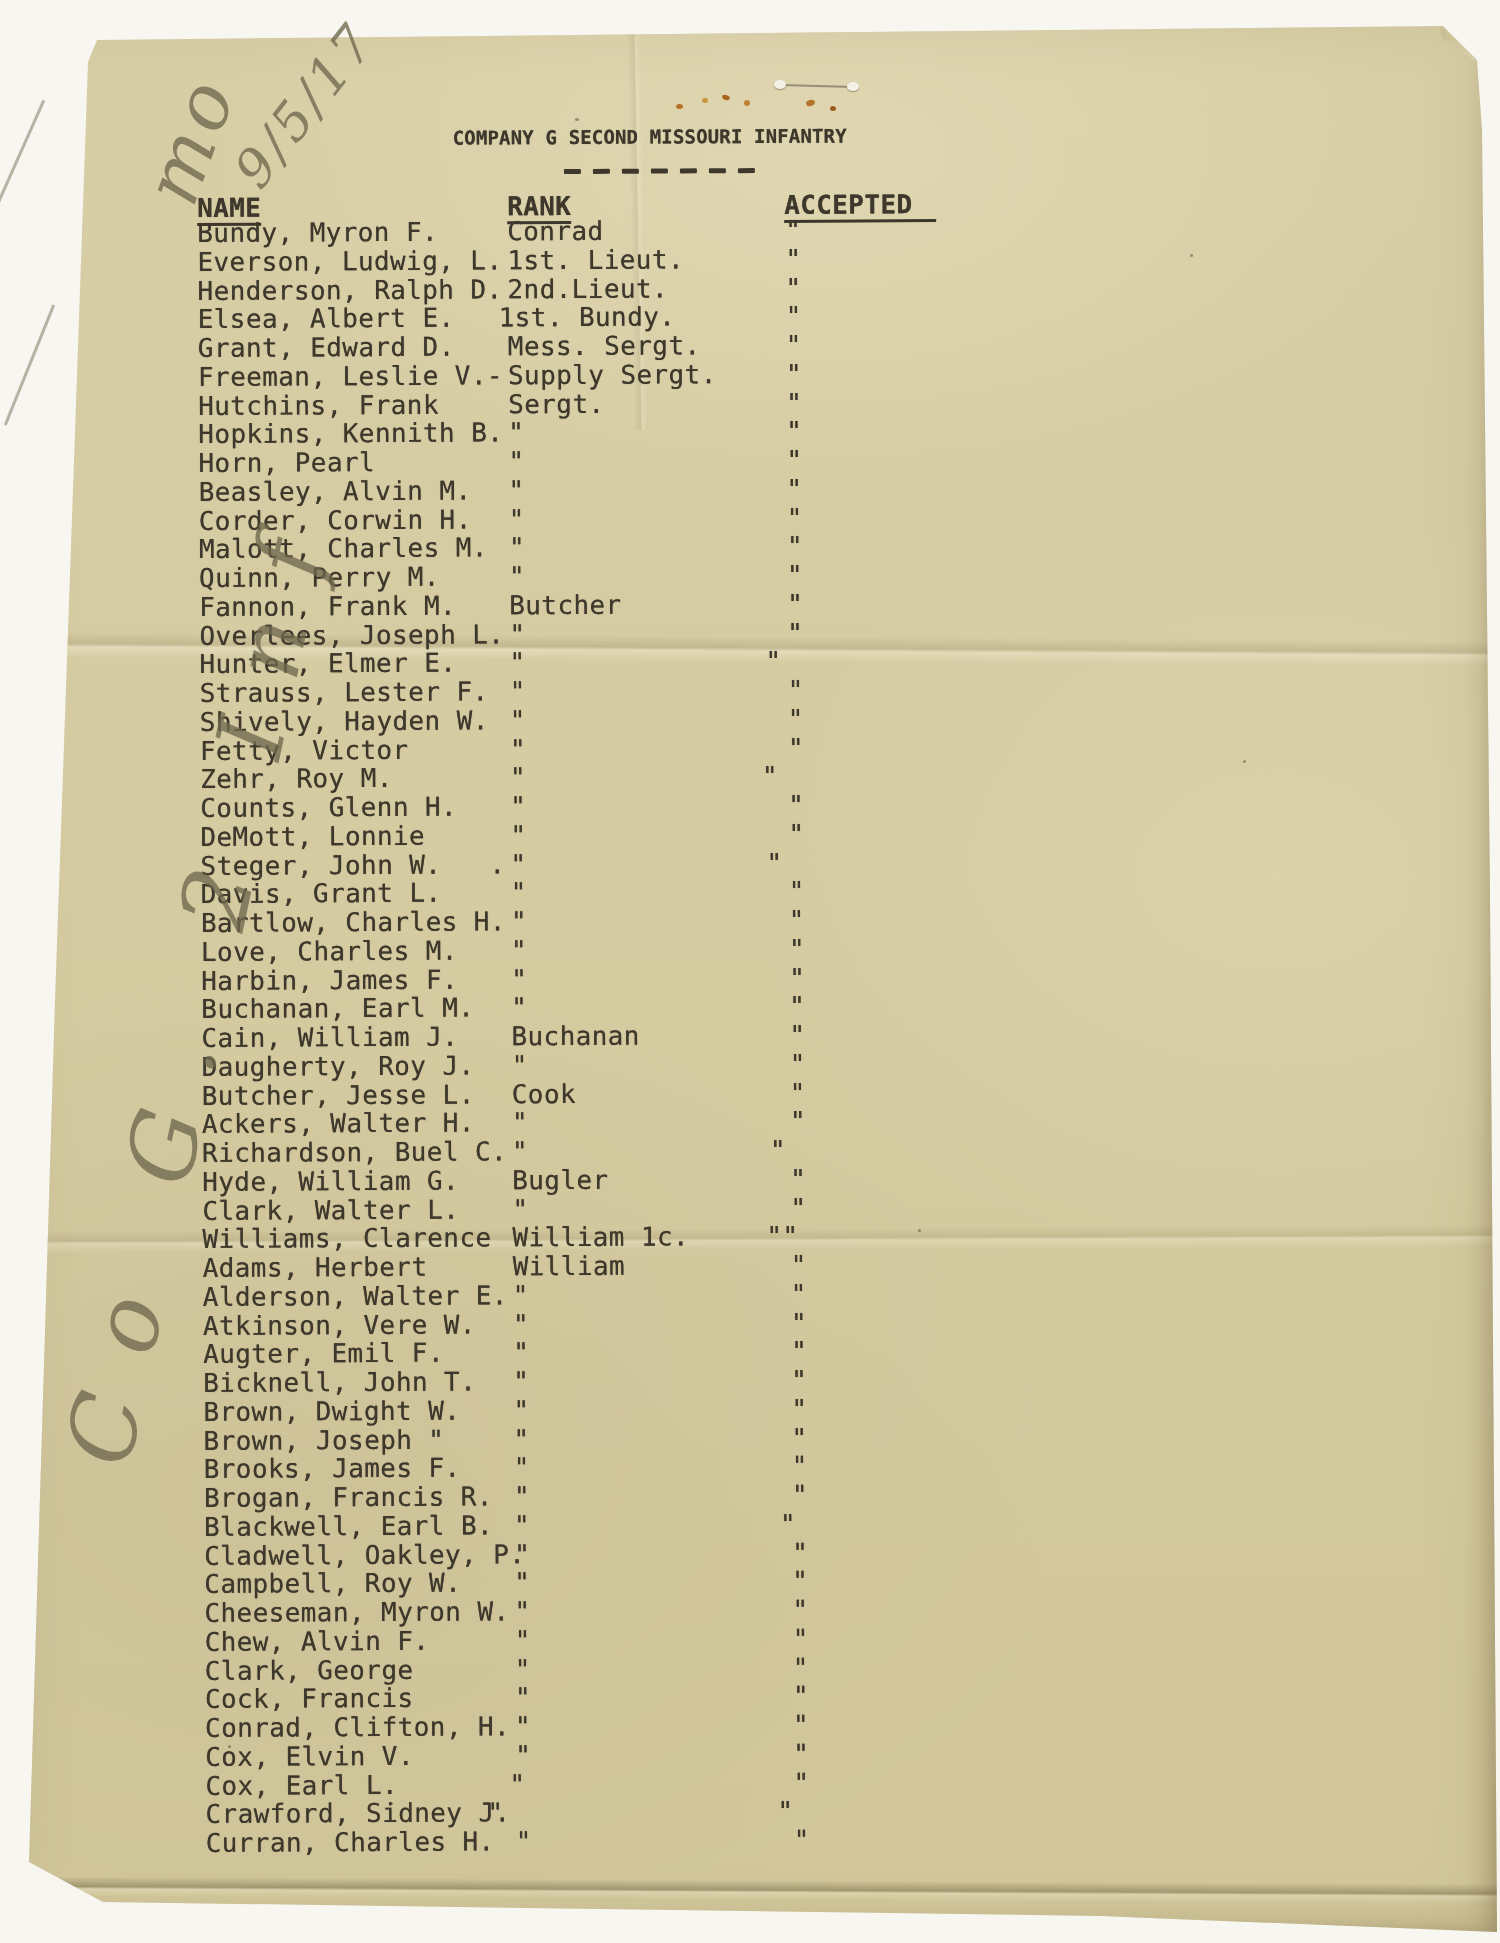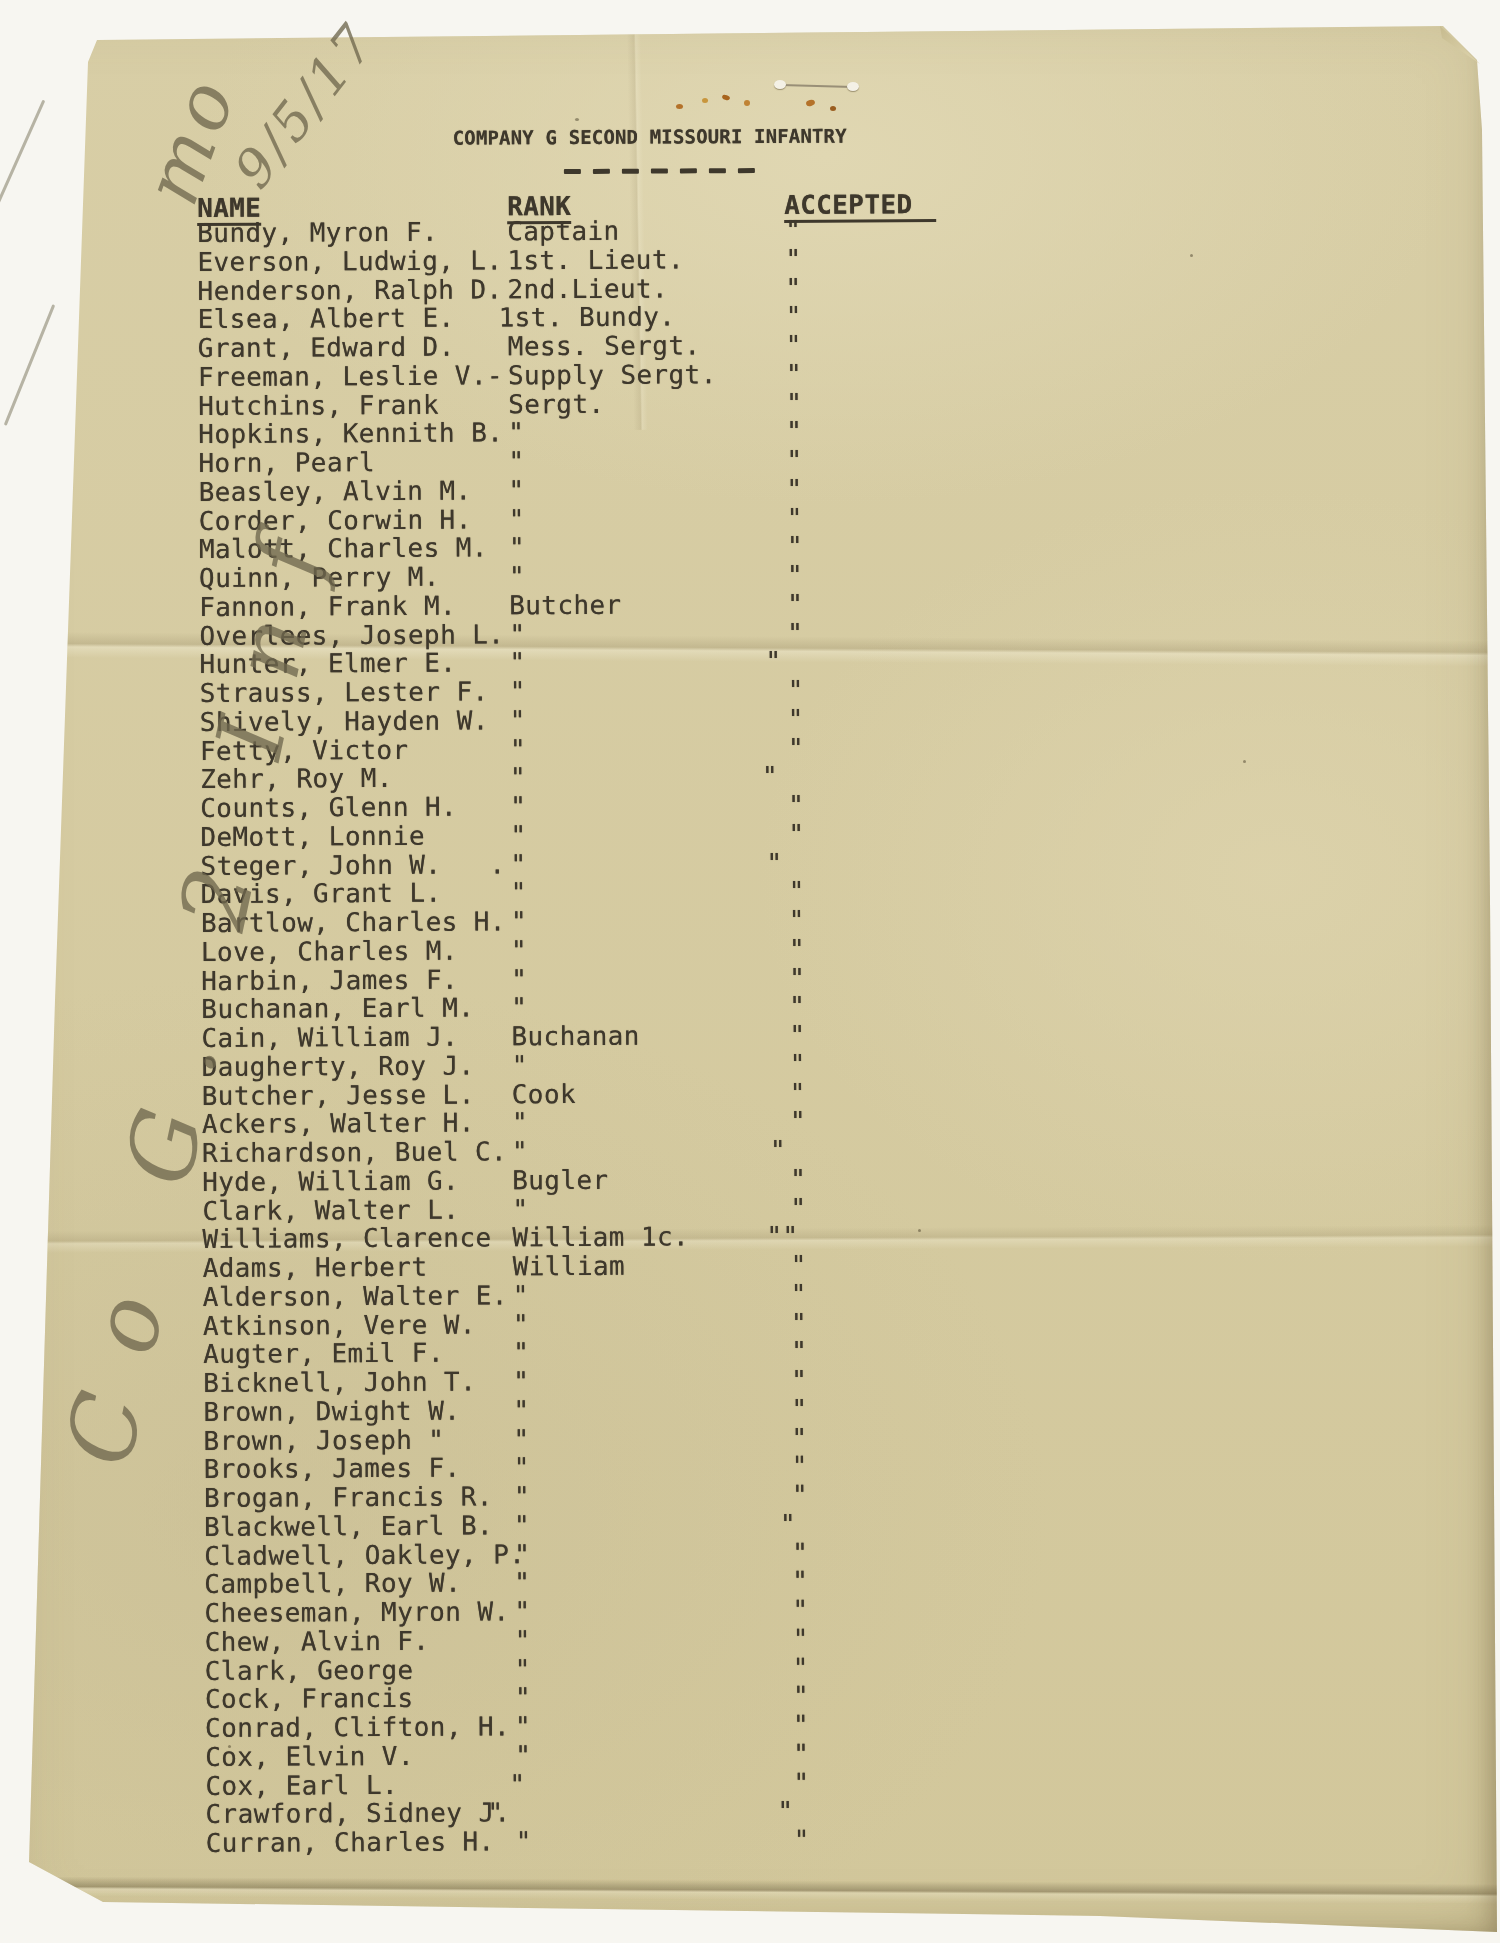--- a/index.html
+++ b/index.html
@@ -134,21 +134,21 @@
         <i></i>
         <i></i>
         <i></i>
         <i></i>
         <i></i>
     </div>
     <div class="colhead" id="head-name">NAME</div>
     <div class="colhead" id="head-rank">RANK</div>
     <div class="colhead" id="head-accepted">ACCEPTED</div>
     <div id="roster">
-        <div class="row" style="top: 0px;"><span class="c-name">Bundy, Myron F.</span><span class="c-rank">Captain</span><span class="c-acc">"</span></div>
+        <div class="row" style="top: 0px;"><span class="c-name">Bundy, Myron F.</span><span class="c-rank">Conrad</span><span class="c-acc">"</span></div>
         <div class="row" style="top: 28.75px;"><span class="c-name">Everson, Ludwig, L.</span><span class="c-rank">1st. Lieut.</span><span class="c-acc">"</span></div>
         <div class="row" style="top: 57.5px;"><span class="c-name">Henderson, Ralph D.</span><span class="c-rank">2nd.Lieut.</span><span class="c-acc">"</span></div>
         <div class="row" style="top: 86.25px;"><span class="c-name">Elsea, Albert E.</span><span class="c-rank" style="margin-left: -9px;">1st. Bundy.</span><span class="c-acc">"</span></div>
         <div class="row" style="top: 115px;"><span class="c-name">Grant, Edward D.</span><span class="c-rank">Mess. Sergt.</span><span class="c-acc">"</span></div>
         <div class="row" style="top: 143.75px;"><span class="c-name">Freeman, Leslie V.-</span><span class="c-rank">Supply Sergt.</span><span class="c-acc">"</span></div>
         <div class="row" style="top: 172.5px;"><span class="c-name">Hutchins, Frank</span><span class="c-rank">Sergt.</span><span class="c-acc">"</span></div>
         <div class="row" style="top: 201.25px;"><span class="c-name">Hopkins, Kennith B.</span><span class="c-rank">"</span><span class="c-acc">"</span></div>
         <div class="row" style="top: 230px;"><span class="c-name">Horn, Pearl</span><span class="c-rank">"</span><span class="c-acc">"</span></div>
         <div class="row" style="top: 258.75px;"><span class="c-name">Beasley, Alvin M.</span><span class="c-rank">"</span><span class="c-acc">"</span></div>
         <div class="row" style="top: 287.5px;"><span class="c-name">Corder, Corwin H.</span><span class="c-rank">"</span><span class="c-acc">"</span></div>

